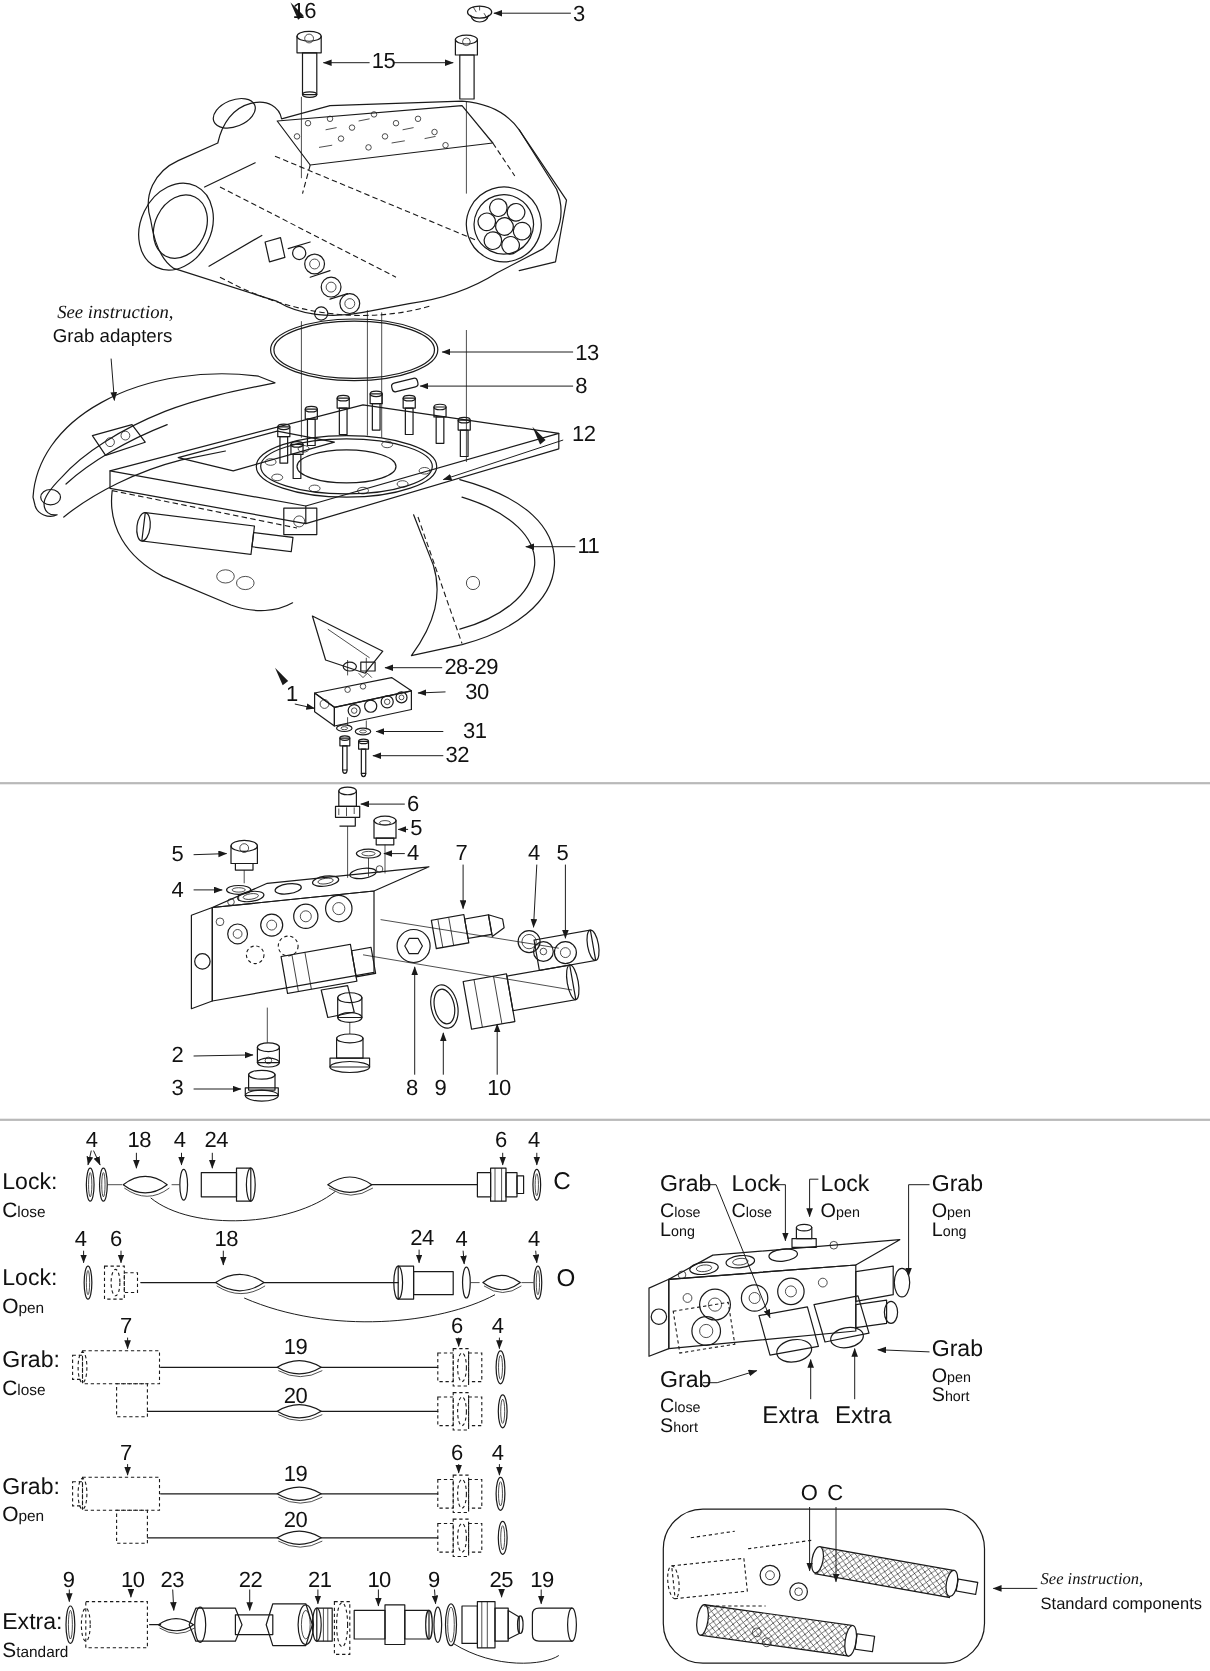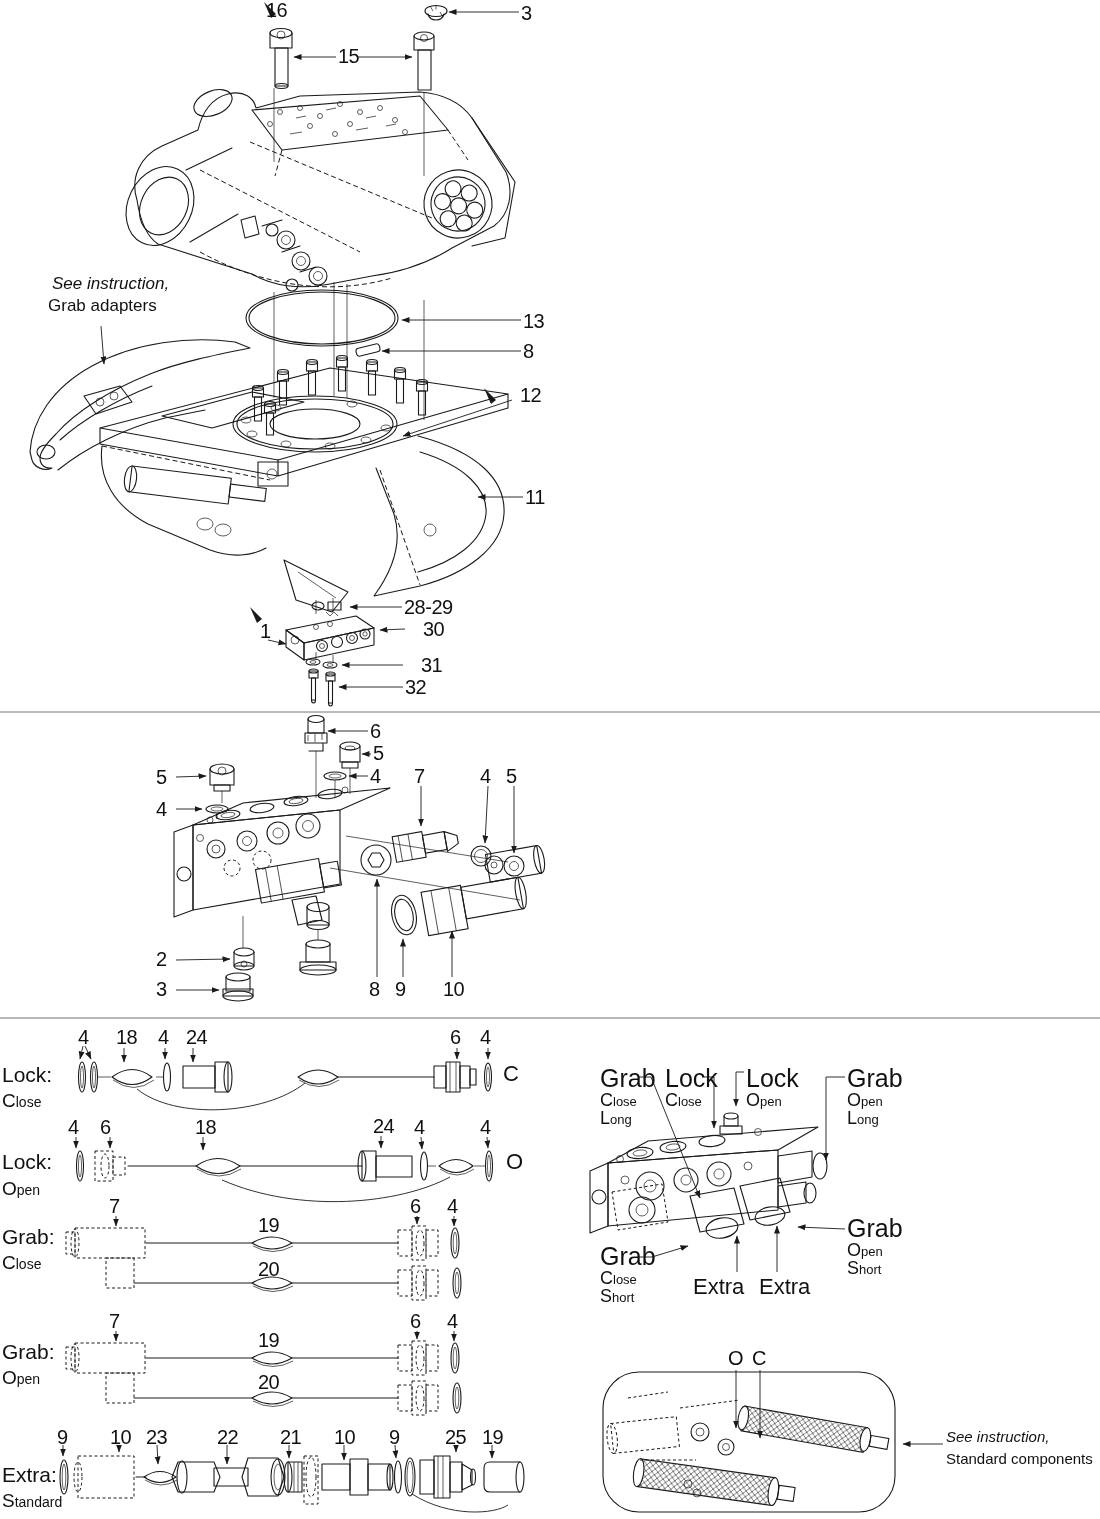--- a/index.html
+++ b/index.html
@@ -1,26 +1,26 @@
 <!DOCTYPE html>
 <html><head>
 <meta charset="utf-8">
 <style>
   html,body{margin:0;padding:0;background:#fff;}
   .page{position:relative;width:1100px;height:1519px;background:#fff;overflow:hidden;
         font-family:"Liberation Sans","DejaVu Sans",sans-serif;color:#111;}
   .page svg{position:absolute;left:0;}
   .co{position:absolute;font-size:20px;line-height:1;letter-spacing:-0.5px;white-space:nowrap;}
-  .note-i{position:absolute;font-size:17px;font-style:italic;line-height:1;white-space:nowrap;}
+  .note-i{position:absolute;font-size:17px;font-style:italic;line-height:1;white-space:nowrap;font-family:Liberation Serif, serif;}
   .note-r{position:absolute;font-size:17px;line-height:1;white-space:nowrap;}
   .note-i.sm,.note-r.sm{font-size:15px;}
   .rowlabel{position:absolute;font-size:21px;line-height:1;white-space:nowrap;}
   .subcap{position:absolute;font-size:14px;line-height:1;white-space:nowrap;}
   .subcap::first-letter{font-size:19px;}
-  .blktitle{position:absolute;font-size:25px;line-height:1;white-space:nowrap;}
+  .blktitle{position:absolute;font-size:21px;line-height:1;white-space:nowrap;}
   .blksub{position:absolute;font-size:13px;line-height:1;white-space:nowrap;}
   .blksub::first-letter{font-size:18px;}
   .endletter{position:absolute;font-size:22px;line-height:1;}
   .divider{position:absolute;left:0;width:1100px;height:2px;background:#b9b9b9;}
   
   .s{fill:none;stroke:#1a1a1a;stroke-width:1.1;stroke-linejoin:round;stroke-linecap:round;}
   .t{fill:none;stroke:#1a1a1a;stroke-width:0.7;}
   .d{fill:none;stroke:#1a1a1a;stroke-width:1;stroke-dasharray:5 3;}
   .d2{fill:none;stroke:#1a1a1a;stroke-width:1;stroke-dasharray:3 2.5;}
   .ld{fill:none;stroke:#1a1a1a;stroke-width:0.9;}

